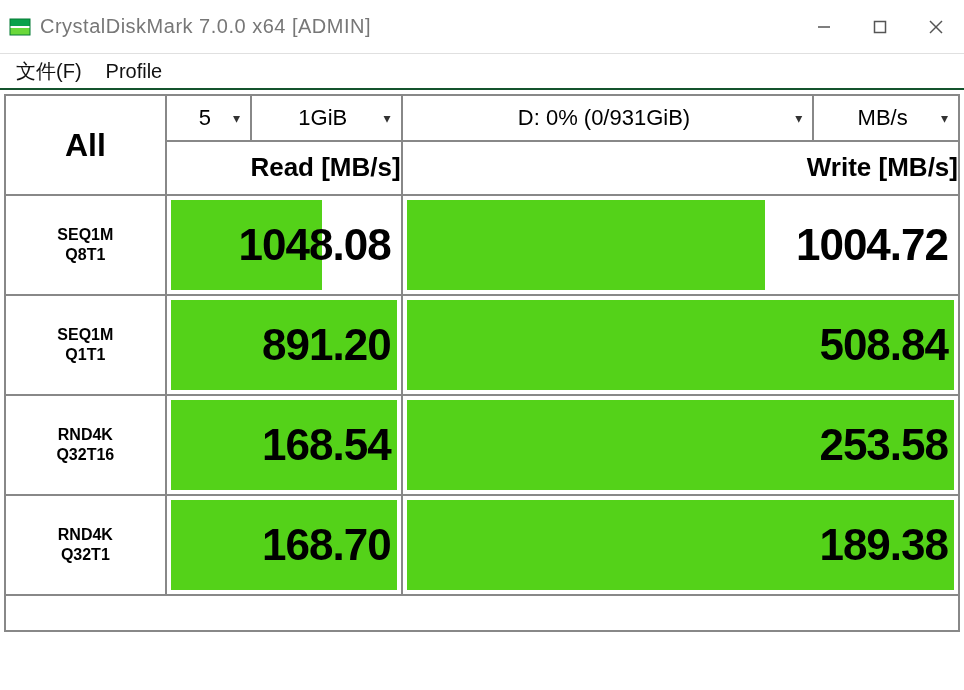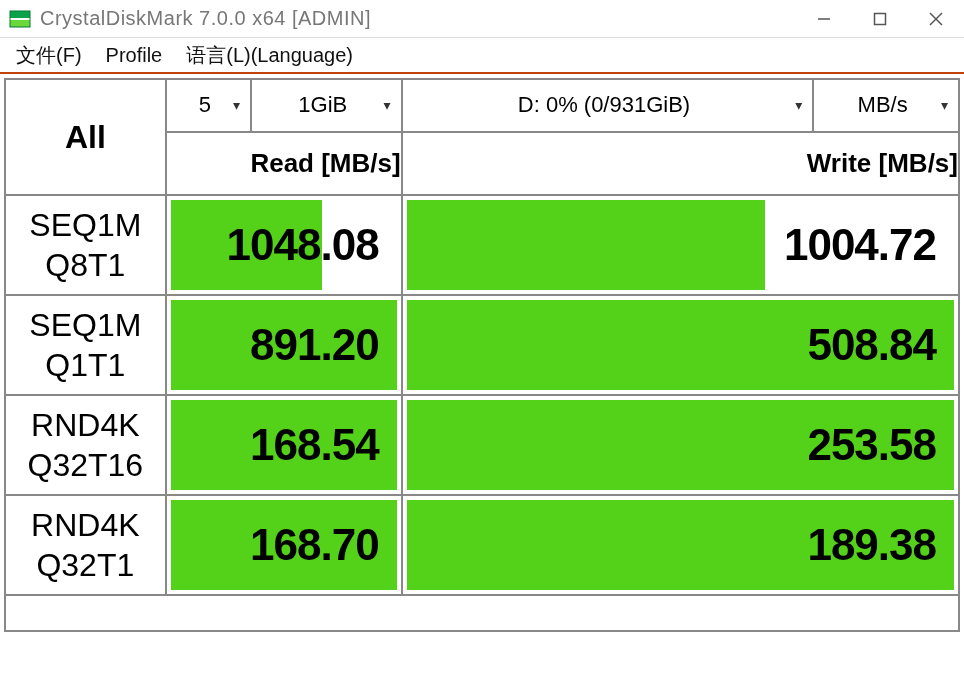--- a/index.html
+++ b/index.html
@@ -1,35 +1,35 @@
 <!DOCTYPE html>
 <html><head>
 <meta charset="utf-8">
 <style>
   * { box-sizing: border-box; margin: 0; padding: 0; }
   html, body { width: 964px; height: 690px; font-family: "Segoe UI", Arial, sans-serif; background: #fff; overflow: hidden; }
-  .titlebar { height: 38px; background: #fff; border-bottom: 1px solid #e0e0e0; display: flex; align-items: center; }
+  .titlebar { height: 54px; background: #fff; border-bottom: 1px solid #e0e0e0; display: flex; align-items: center; }
   .app-icon { width: 24px; height: 24px; margin-left: 8px; margin-right: 8px; }
   .title-text { flex: 1; font-size: 20px; color: #777; letter-spacing: 0.5px; white-space: nowrap; }
   .win-controls { display: flex; height: 100%; }
   .win-btn { width: 56px; display: flex; align-items: center; justify-content: center; color: #555; }
-  .menubar { height: 36px; display: flex; align-items: center; padding-left: 6px; gap: 4px; background: #fff; border-bottom: 2px solid #c2410c; }
+  .menubar { height: 36px; display: flex; align-items: center; padding-left: 6px; gap: 4px; background: #fff; border-bottom: 2px solid #14532d; }
   .menu-item { font-size: 20px; color: #111; padding: 4px 10px; white-space: nowrap; }
   .content { padding: 4px 4px 0 4px; }
   table.grid { width: 100%; border-collapse: collapse; table-layout: fixed; }
   table.grid td, table.grid th { border: 2px solid #888; }
-  .all-cell { width: 160px; height: 116px; text-align: center; font-size: 32px; font-weight: 700; }
+  .all-cell { width: 160px; height: 100px; text-align: center; font-size: 32px; font-weight: 700; }
   .select-row td { padding: 0; }
   .select-row { height: 42px; }
   .sel { width: 100%; height: 40px; font-size: 22px; border: none; display: flex; align-items: center; justify-content: space-between; padding: 0 10px; background: #fff; }
   .sel-val { flex: 1; text-align: center; }
   .sel-caret { font-size: 14px; color: #333; }
   .hdr-cell { height: 50px; text-align: right; font-size: 26px; font-weight: 700; }
-  .row-label { height: 100px; text-align: center; font-size: 32px; font-weight: 400; line-height: 1.25; }
-  .val-cell { position: relative; height: 100px; padding: 12px; overflow: hidden; }
+  .row-label { height: 100px; text-align: center; font-size: 16px; font-weight: 700; line-height: 1.25; }
+  .val-cell { position: relative; height: 100px; padding: 0; overflow: hidden; }
   .bar { position: absolute; top: 4px; left: 4px; bottom: 4px; background: #54d219; }
   .val-text { position: relative; z-index: 1; width: 100%; height: 100%; display: flex; align-items: center; justify-content: flex-end; font-size: 44px; font-weight: 800; padding-right: 10px; letter-spacing: -1px; }
   .status-row td { height: 36px; border: 2px solid #888; background: #fff; }
   .drive-col { }
 </style>
 </head>
 <body>
 
 <div class="titlebar">
   <span class="app-icon">
@@ -56,21 +56,20 @@
           <line x1="1" y1="1" x2="13" y2="13" stroke="#555" stroke-width="1.5"></line>
           <line x1="13" y1="1" x2="1" y2="13" stroke="#555" stroke-width="1.5"></line>
         </svg>
     </div>
   </div>
 </div>
 
 <div class="menubar">
   <div class="menu-item">文件(F)</div>
   <div class="menu-item">Profile</div>
-  <div class="menu-item">语言(L)(Language)</div>
 </div>
 
 <div class="content">
 <table class="grid">
   <colgroup>
     <col style="width:160px">
     <col style="width:85px">
     <col style="width:150px">
     <col style="width:160px">
     <col style="width:250px">

